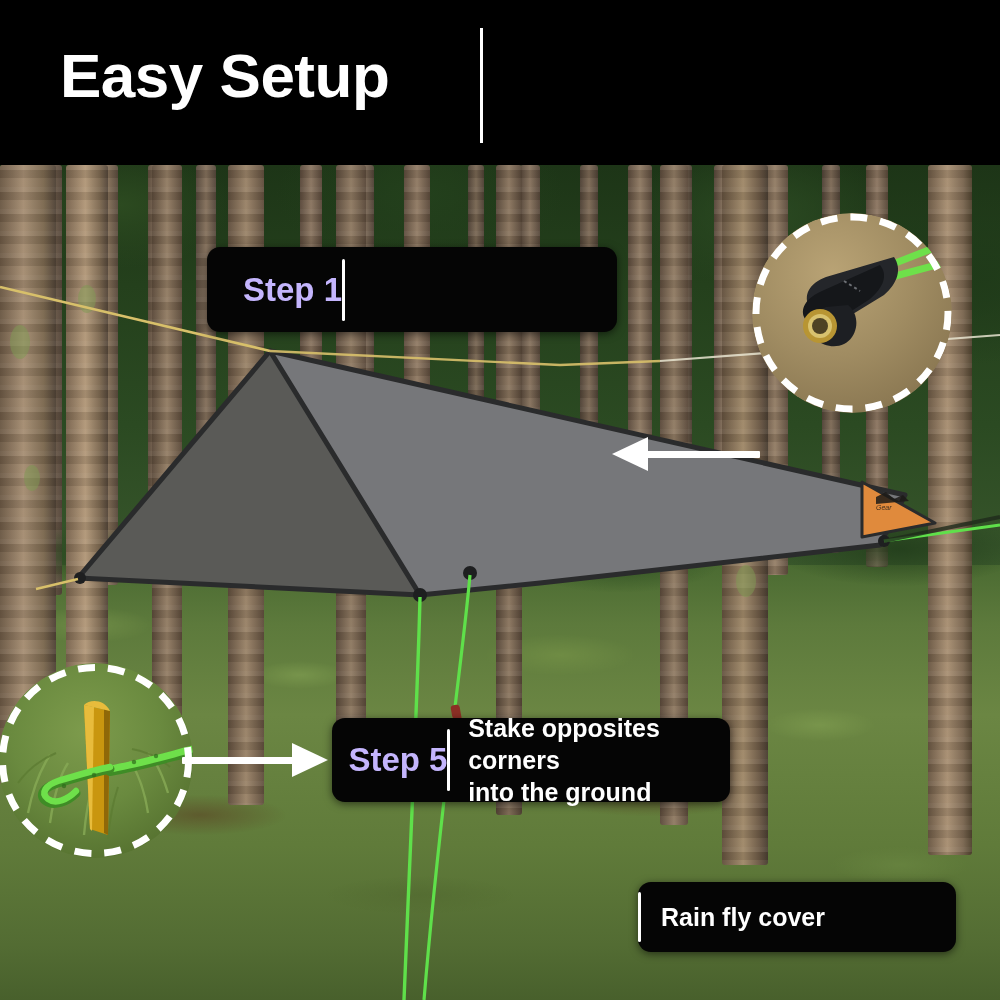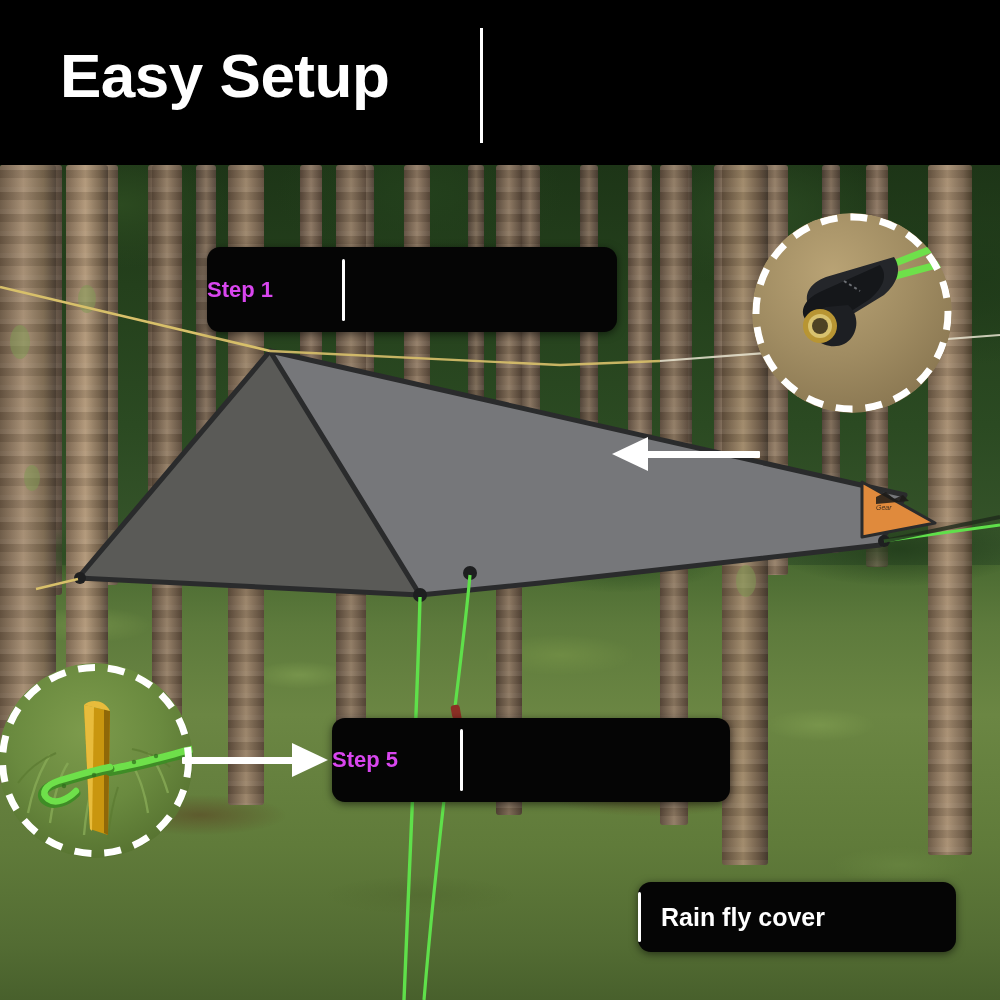--- a/index.html
+++ b/index.html
@@ -59,22 +59,22 @@
   
   #ropes{position:absolute;left:0;top:0;width:1000px;height:835px;}
 
   
   .inset{position:absolute;border-radius:50%;overflow:hidden;}
   .inset .dash{position:absolute;left:0;top:0;width:100%;height:100%;border-radius:50%;}
 
   
   .label-box{position:absolute;background:#050505;border-radius:13px;display:flex;align-items:center;
      box-shadow:0 2px 8px rgba(0,0,0,.55);}
-  .step-tag{color:#d946ef;font-size:22px;font-weight:600;white-space:nowrap;
-     font-family:"Liberation Sans",sans-serif;text-align:left;}
+  .step-tag{color:#c4b5fd;font-size:33px;font-weight:600;white-space:nowrap;
+     font-family:"Liberation Sans",sans-serif;text-align:right;}
   .box-divider{width:3px;background:#fff;border-radius:2px;}
   .step-desc{color:#fff;font-size:25px;font-weight:600;line-height:32px;
      font-family:"Liberation Sans",sans-serif;}
 
   .arrow{position:absolute;}
   .arrow .shaft{position:absolute;background:#fff;height:7px;top:50%;margin-top:-3.5px;border-radius:1px;}
   .arrow .head{position:absolute;width:0;height:0;top:50%;}
 </style>
 </head>
 <body>
@@ -299,20 +299,24 @@
     <div class="label-box" style="left:207px;top:82px;width:410px;height:85px;">
       <div class="step-tag" style="width:135px;">Step 1</div>
       <div class="box-divider" style="height:62px;"></div>
       <div style="padding-left:20px;">
       </div>
     </div>
 
     <div class="label-box" style="left:332px;top:553px;width:398px;height:84px;">
       <div class="step-tag" style="width:128px;">Step 5</div>
       <div class="box-divider" style="height:62px;"></div>
+      <div style="padding-left:18px;">
+        <div class="step-desc">Stake opposites corners</div>
+        <div class="step-desc">into the ground</div>
+      </div>
     </div>
 
     <div class="label-box" style="left:638px;top:717px;width:318px;height:70px;">
       <div class="box-divider" style="height:50px;"></div>
       <div style="padding-left:20px;">
         <div class="step-desc">Rain fly cover</div>
       </div>
     </div>
 
   </div>

